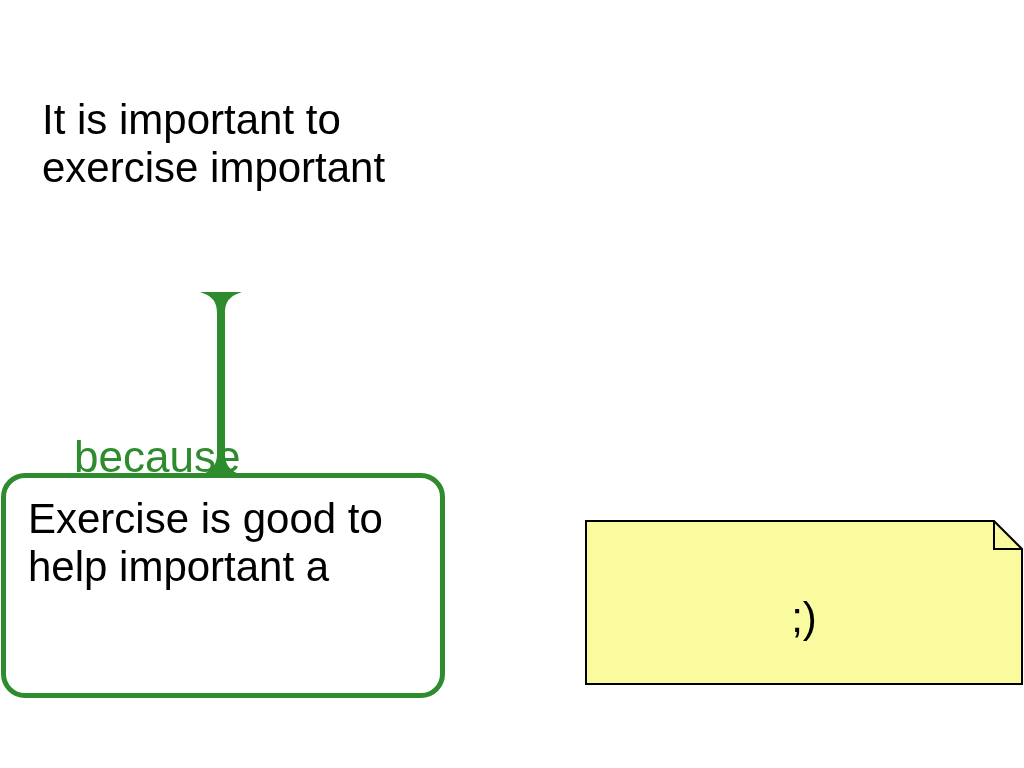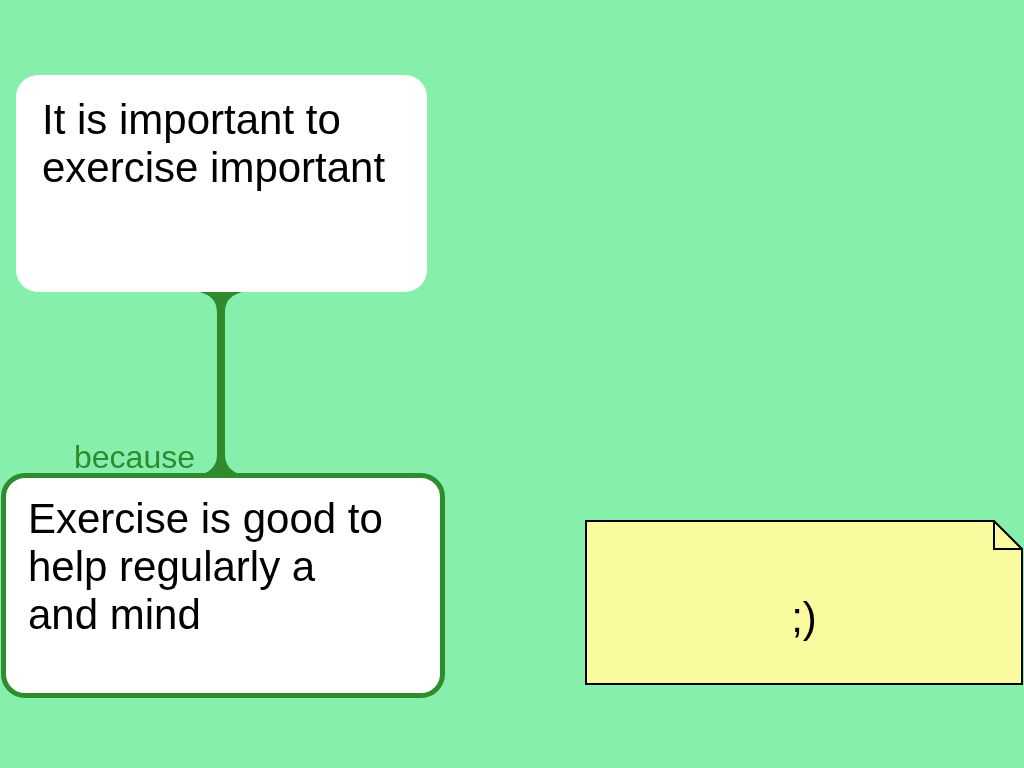--- a/index.html
+++ b/index.html
@@ -4,21 +4,21 @@
 <style>
   html, body {
     margin: 0;
     padding: 0;
     background: #000000;
   }
   #canvas {
     position: relative;
     width: 1024px;
     height: 768px;
-    background: #86efac;
+    background: #ffffff;
     overflow: hidden;
     font-family: "Liberation Sans", sans-serif;
   }
   #connector-layer {
     position: absolute;
     left: 0;
     top: 0;
     width: 1024px;
     height: 768px;
     z-index: 1;
@@ -50,21 +50,21 @@
     width: 444px;
     height: 225px;
     border: 5px solid #2E8B2E;
     border-radius: 24px;
     padding: 17px 20px 0 22px;
   }
   #because-label {
     position: absolute;
     left: 74px;
     top: 441px;
-    font-size: 32px;
+    font-size: 44px;
     line-height: 32px;
     color: #2E8B2E;
     z-index: 3;
   }
   #note-text {
     position: absolute;
     left: 586px;
     top: 521px;
     width: 436px;
     height: 163px;
@@ -101,19 +101,18 @@
 
   <div class="map-box" id="claim-box">
     <div class="box-text">It is important to</div>
     <div class="box-text">exercise important</div>
   </div>
 
   <div id="because-label">because</div>
 
   <div class="map-box" id="reason-box">
     <div class="box-text">Exercise is good to</div>
-    <div class="box-text">help regularly a</div>
-    <div class="box-text">and mind</div>
+    <div class="box-text">help important a</div>
   </div>
 
   <div id="note-text">;)</div>
 
 </div>
 
 </body></html>

